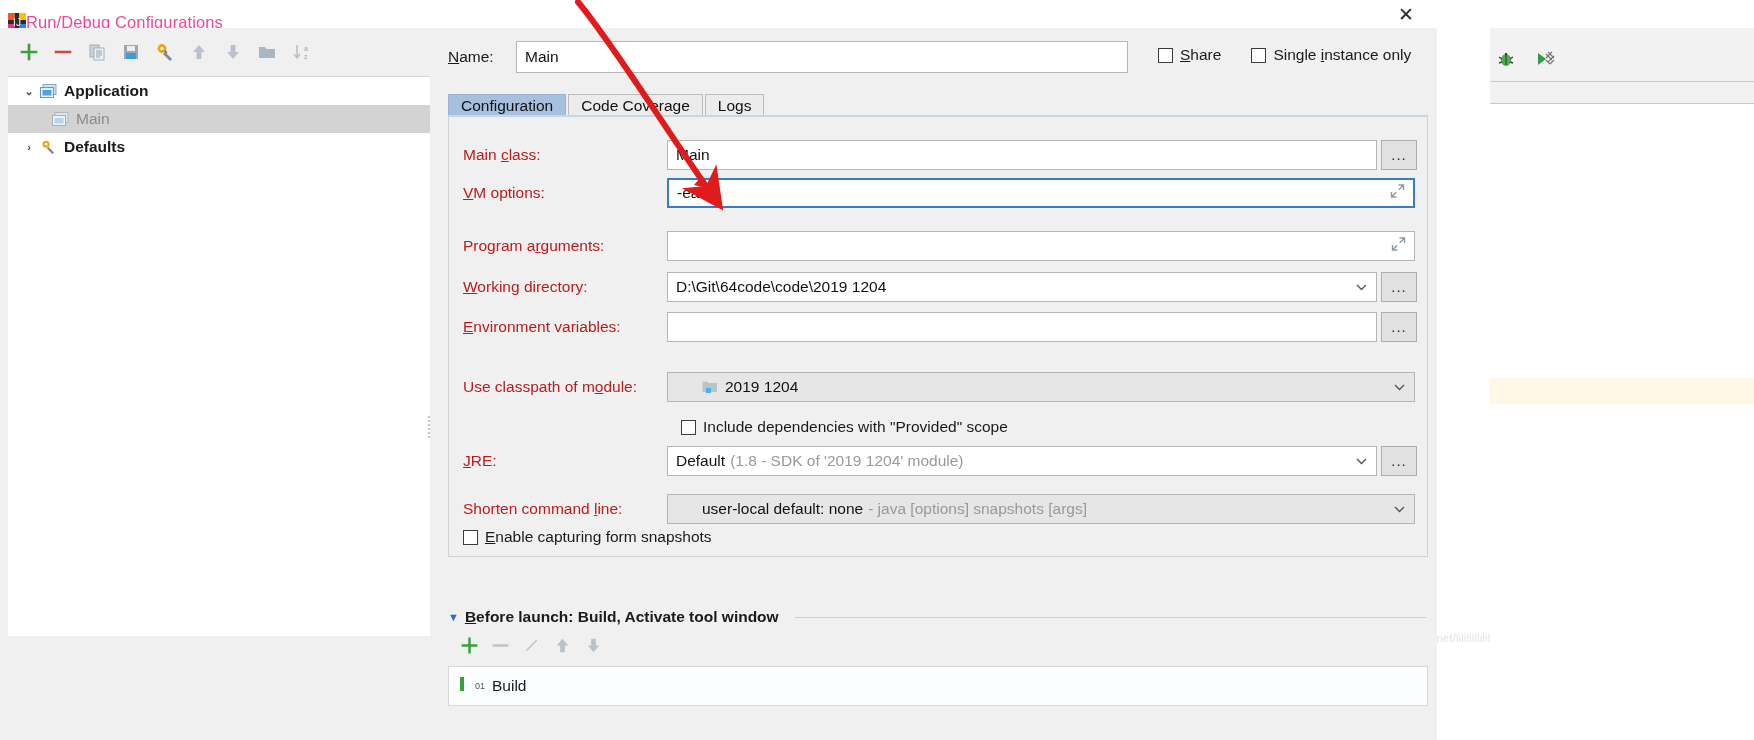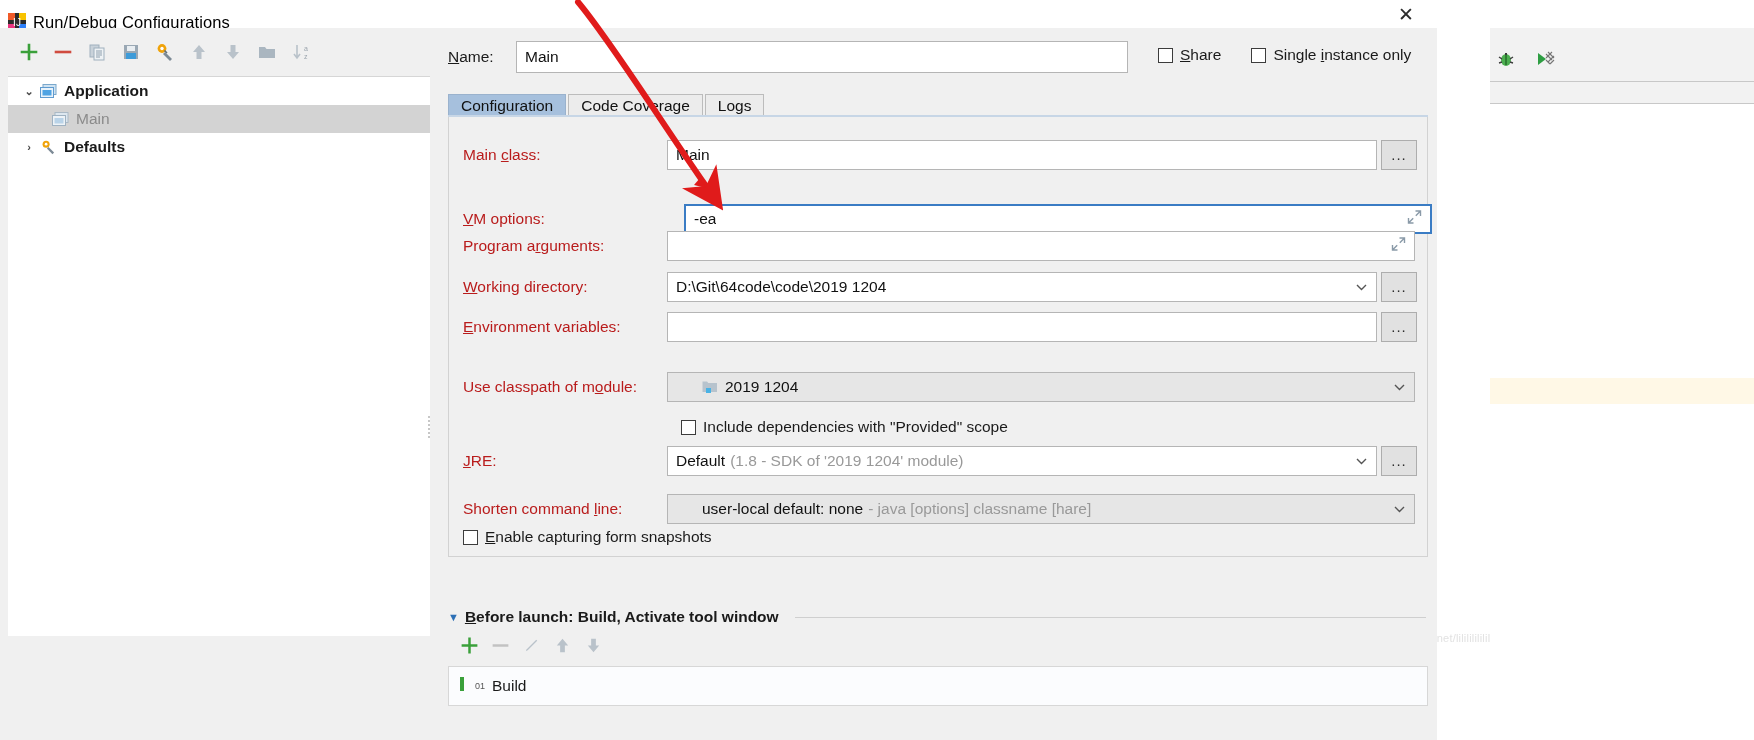--- a/index.html
+++ b/index.html
@@ -58,21 +58,21 @@
   .dlg-titlebar {
     position: absolute; left: 0; top: 0; width: 1437px; height: 44px;
     background: #ffffff;
     display: flex; align-items: center;
   }
   .dlg-app-icon {
     margin-left: 8px; width: 18px; height: 18px;
     display: block;
   }
   .dlg-title {
-    margin-left: 7px; font-size: 16.5px; color: #000000;
+    font-size: 16.5px; color: #ec4899;
     letter-spacing: .1px;
   }
   .dlg-close {
     position: absolute; right: 8px; top: 0; width: 46px; height: 28px;
     display: flex; align-items: center; justify-content: center;
     color: #2b2b2b; font-size: 19px; line-height: 1;
   }
 
   .dlg-body {
     position: absolute; left: 0; top: 28px; width: 1437px; height: 712px;
@@ -429,21 +429,21 @@
         <div class="frow" style="top:22px;">
           <span class="flabel">Main <span class="u">c</span>lass:</span>
           <div class="fctl">
             <div class="field w-main">
               <span class="val">Main</span>
             </div>
             <div class="browse-btn">...</div>
           </div>
         </div>
 
-        <div class="frow" style="top:86px;gap:17px;">
+        <div class="frow" style="top:60px;">
           <span class="flabel"><span class="u">V</span>M options:</span>
           <div class="fctl">
             <div class="field w-full focused">
               <span class="val">-ea</span>
               <span class="expand-ic">
                 <svg width="15" height="15" viewBox="0 0 15 15">
                     <path d="M8.5 1.5 H13.5 V6.5 M13.5 1.5 L8.8 6.2 M6.5 13.5 H1.5 V8.5 M1.5 13.5 L6.2 8.8" stroke="#8a9aa8" stroke-width="1.4" fill="none"></path>
                   </svg>
               </span>
             </div>
@@ -524,21 +524,21 @@
             </div>
             <div class="browse-btn">...</div>
           </div>
         </div>
 
         <div class="frow" style="top:352px;margin-top:24px;">
           <span class="flabel">Shorten command <span class="u">l</span>ine:</span>
           <div class="fctl">
             <div class="field readonly w-dd-full">
               <span class="val">user-local default: none</span>
-              <span class="hint">- java [options] classname [hare]</span>
+              <span class="hint">- java [options] snapshots [args]</span>
               <svg class="chev" viewBox="0 0 11 11">
                   <path d="M1 3.5 L5.5 8 L10 3.5" stroke="#555" stroke-width="1.4" fill="none"></path>
                 </svg>
             </div>
           </div>
         </div>
 
         <div class="frow" style="top:404px;">
           <label class="inline-cb2">
             <span class="cb-box"></span>

